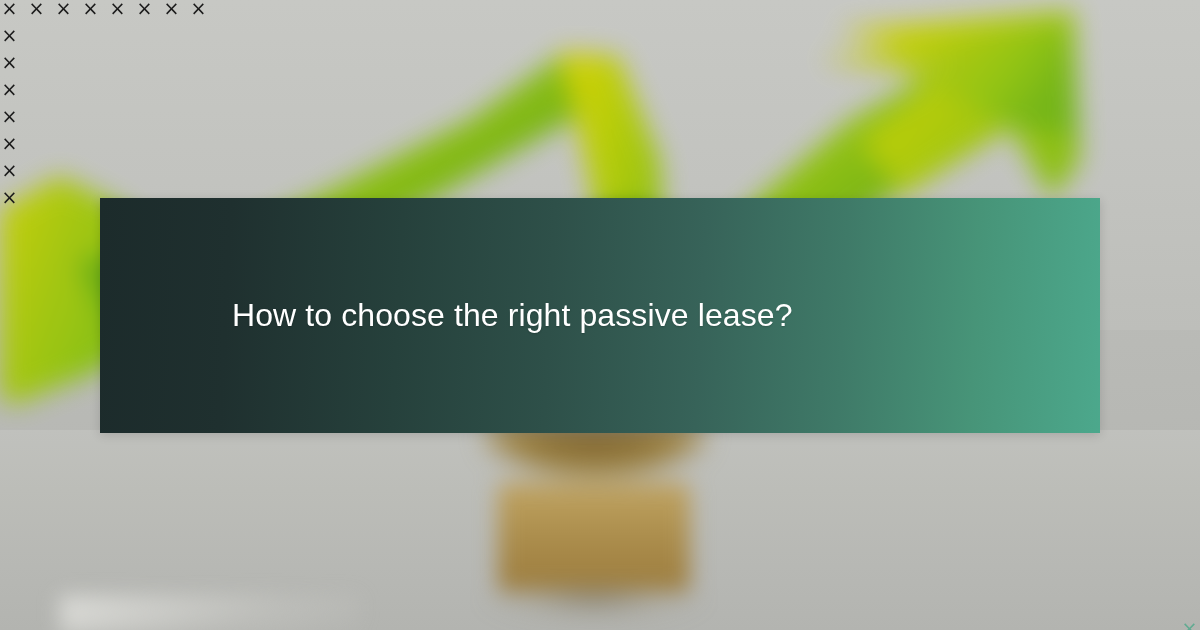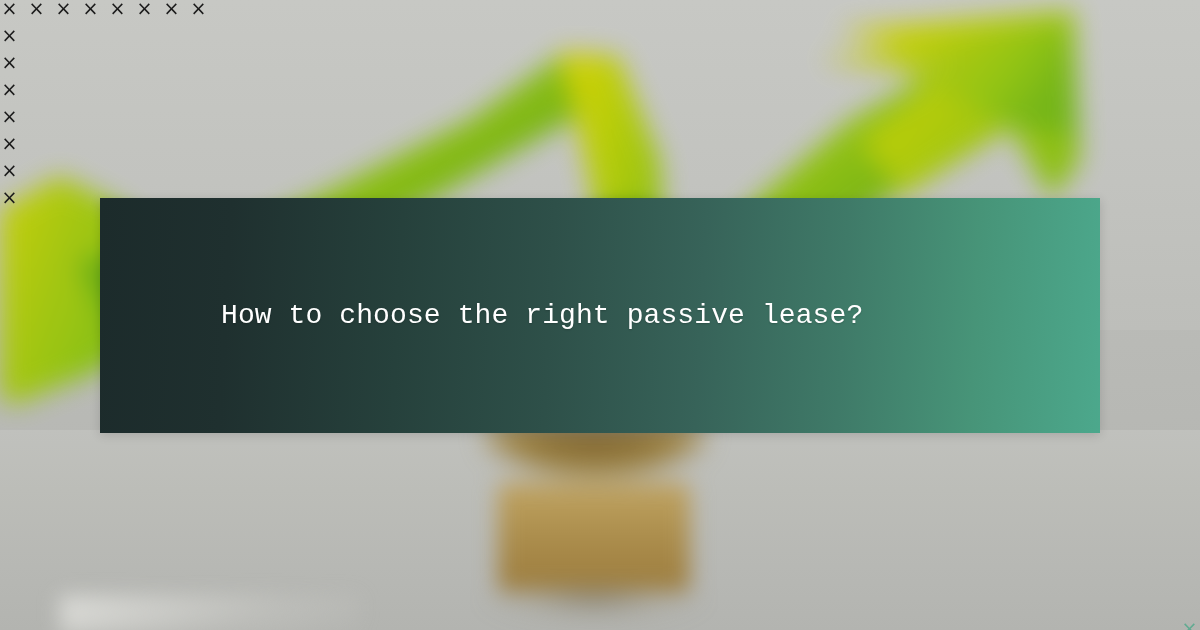--- a/index.html
+++ b/index.html
@@ -116,29 +116,28 @@
         #376359 60%,
         #3f7a68 74%,
         #479478 87%,
         #4ca88c 100%);
     box-shadow: 0 2px 10px rgba(0,0,0,0.14);
     display: flex;
     align-items: center;
   }
   .banner-title {
     color: #ffffff;
-    font-size: 28px;
+    font-size: 32px;
     font-weight: 400;
     letter-spacing: 0.1px;
     line-height: 1.2;
     padding: 0 64px 0 121px;
-    margin: 0;
+    margin: 11px;
     text-shadow: 0 1px 2px rgba(0,0,0,0.18);
     white-space: nowrap;
-    font-family: Liberation Mono, monospace;
   }
 </style>
 </head>
 <body>
 
 <div id="canvas">
 
   <div class="photo-layer">
     <div class="photo-base"></div>
     <div class="wall-wash"></div>

